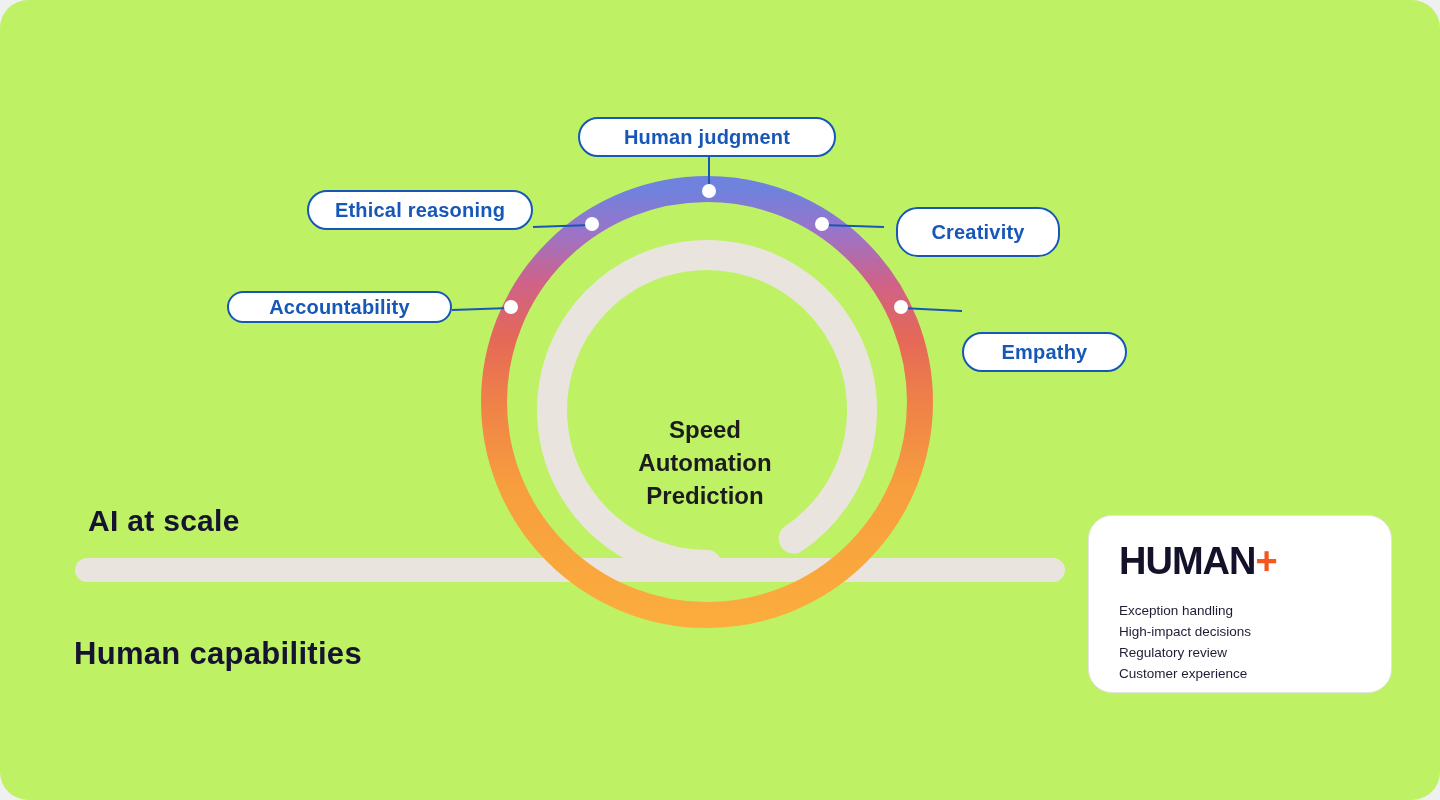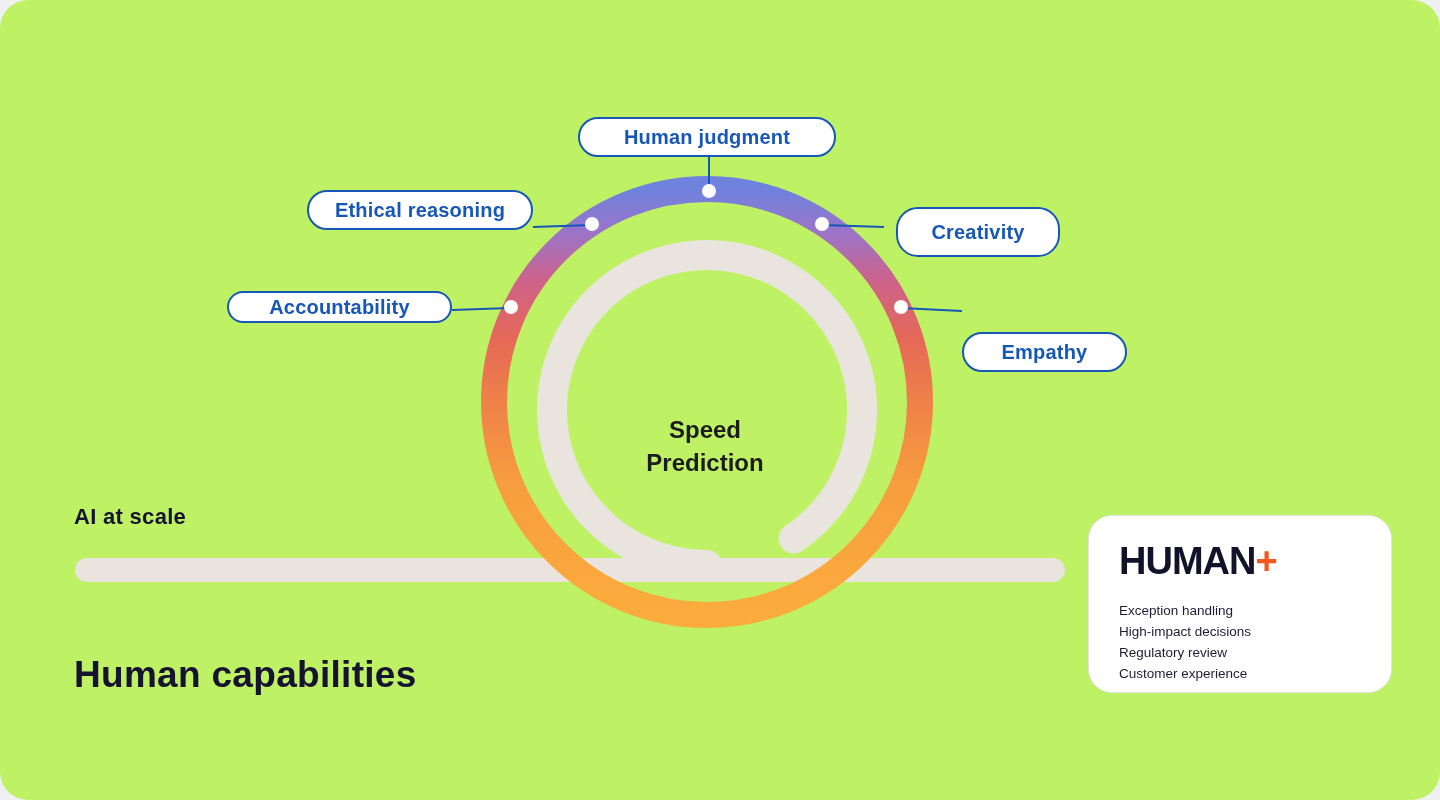--- a/index.html
+++ b/index.html
@@ -30,22 +30,22 @@
   
   .center-text{
     position:absolute;left:565px;top:367px;width:280px;text-align:center;
     font-size:24px;font-weight:700;color:#1c1c1e;line-height:33px;margin-top:46px;
   }
 
   
   .track-label{
     position:absolute;color:#161330;font-weight:800;letter-spacing:.3px;
   }
-  .label-ai{left:74px;top:504px;font-size:22px;}
-  .label-human{left:74px;top:654px;font-size:37px;text-align:right;}
+  .label-ai{left:88px;top:504px;font-size:30px;}
+  .label-human{left:74px;top:636px;font-size:31px;text-align:right;}
 
   
   .card{
     position:absolute;left:1088px;top:515px;width:304px;height:178px;
     background:#ffffff;border:1px solid #e3e3e6;border-radius:24px;
     box-sizing:border-box;padding:26px 30px 22px 30px;
   }
   .card-title{
     font-size:38px;font-weight:800;color:#14122b;letter-spacing:-1px;line-height:1;
   }
@@ -114,20 +114,21 @@
   </div>
   <div class="pill pill-ac">
     <span>Accountability</span>
   </div>
   <div class="pill pill-em">
     <span>Empathy</span>
   </div>
 
   <div class="center-text">
     <div>Speed</div>
+    <div>Automation</div>
     <div>Prediction</div>
   </div>
 
   <div class="track-label label-ai">AI at scale</div>
   <div class="track-label label-human">Human capabilities</div>
 
   <div class="card">
     <div class="card-title">
       <span>HUMAN</span><span class="plus">+</span>
     </div>

